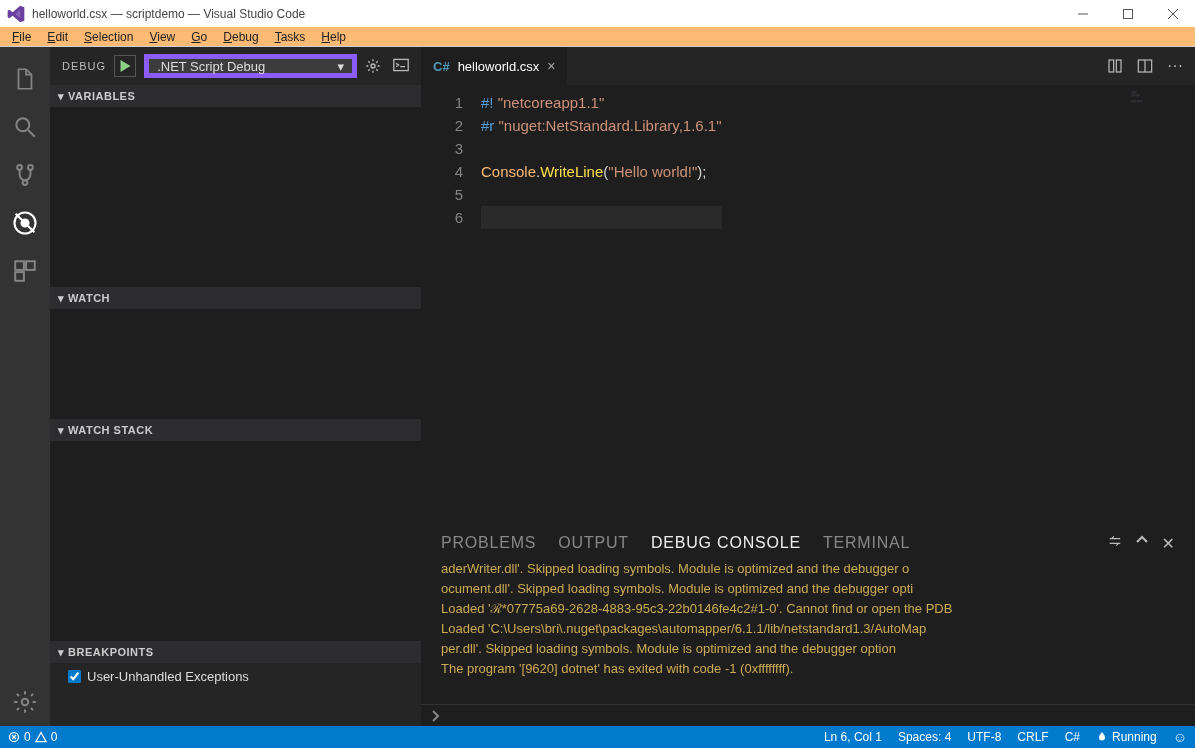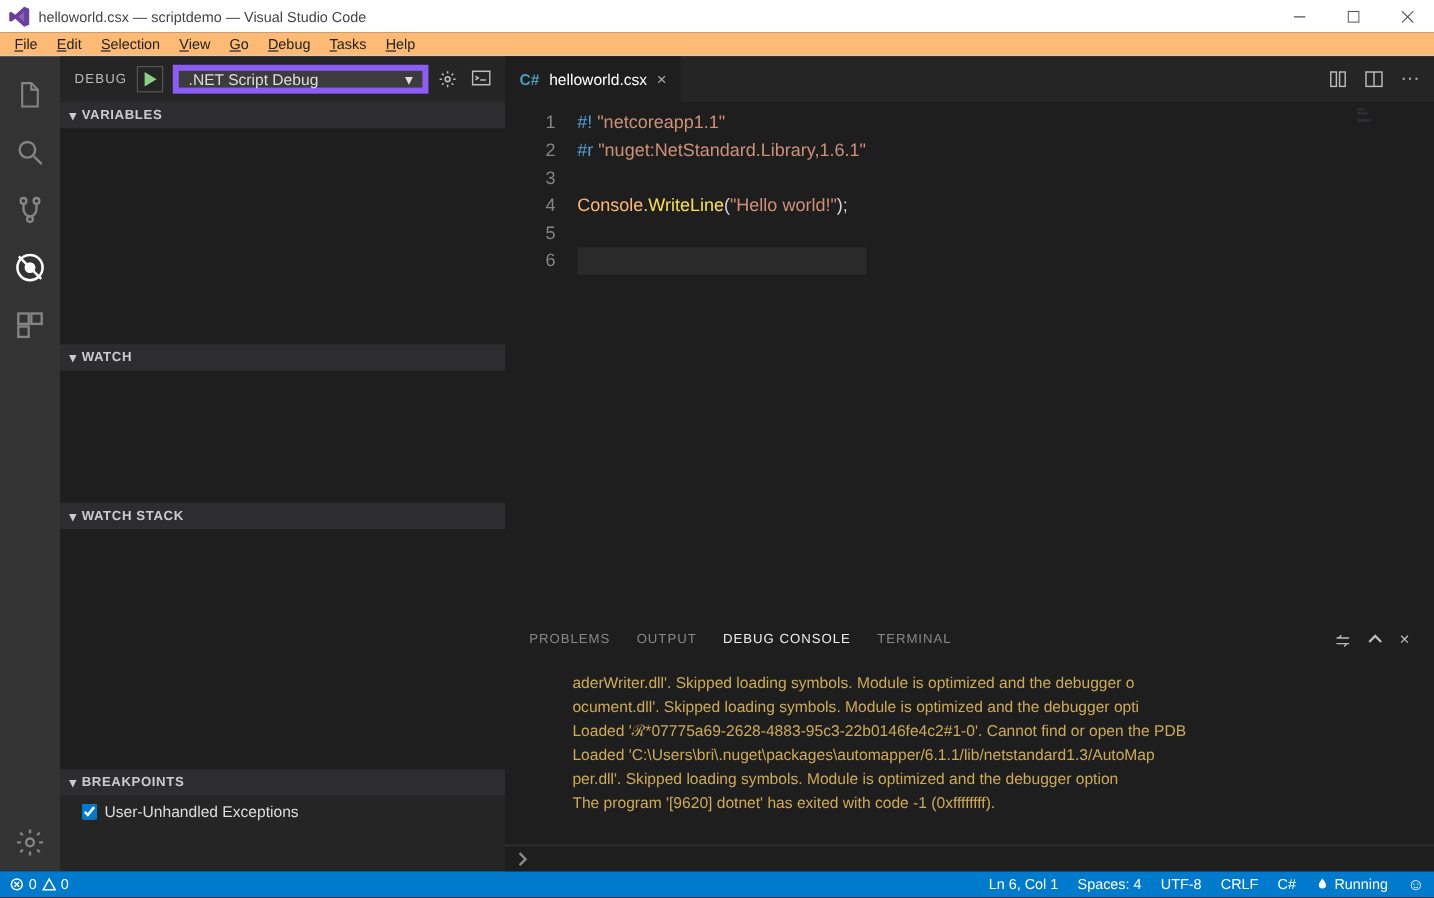--- a/index.html
+++ b/index.html
@@ -53,26 +53,26 @@
 .codelines { padding:6px 0; line-height:23px; white-space:pre; }
 .minimap { position:absolute; right:0; top:6px; width:64px; color:#3a3f47; font-size:2px; line-height:3px; opacity:0.5;}
 .directive { color:#569cd6;}
 .str { color:#ce9178;}
 .cls { color:#fdba74;}
 .meth { color:#fde047;}
 .p { color:#d4d4d4;}
 .cursorline { background:#2a2a2a; display:block; width:100%;}
 
 .panel { height:200px; border-top:1px solid #1e1e1e; display:flex; flex-direction:column; background:#1e1e1e;}
-.panel-tabs { display:flex; height:32px; gap:22px; padding:0 20px; font-size:11px; color:#888; background:#1e1e1e;}
+.panel-tabs { display:flex; align-items:center; height:32px; gap:22px; padding:0 20px; font-size:16px; color:#888; background:#1e1e1e;}
 .panel-tabs .pt { cursor:pointer; letter-spacing:0.8px;}
 .panel-tabs .pt.active { color:#eee; }
 .panel-tabs .panel-actions { margin-left:auto; display:flex; gap:14px; color:#bbb; }
 .console-body { flex:1; overflow:hidden; font-family:Consolas,monospace; font-size:13px; line-height:20px; padding:0 20px; color:#f0c674;}
-.console-body .line { color:#cdab53; white-space:pre-wrap;margin-left:36px; }
+.console-body .line { color:#cdab53; white-space:pre-wrap; }
 .repl { height:22px; border-top:1px solid #333; display:flex; align-items:center; padding-left:10px; color:#888;}
 
 .statusbar { height:22px; background:#007acc; color:#fff; display:flex; align-items:center; font-size:12px; }
 .statusbar .chunk { padding:0 8px; display:flex; align-items:center; gap:4px; height:22px;}
 .statusbar .right { margin-left:auto; display:flex; }
 .statusbar .face { font-size:14px;}
 
 svg { display:block; }
 </style>
 </head>

